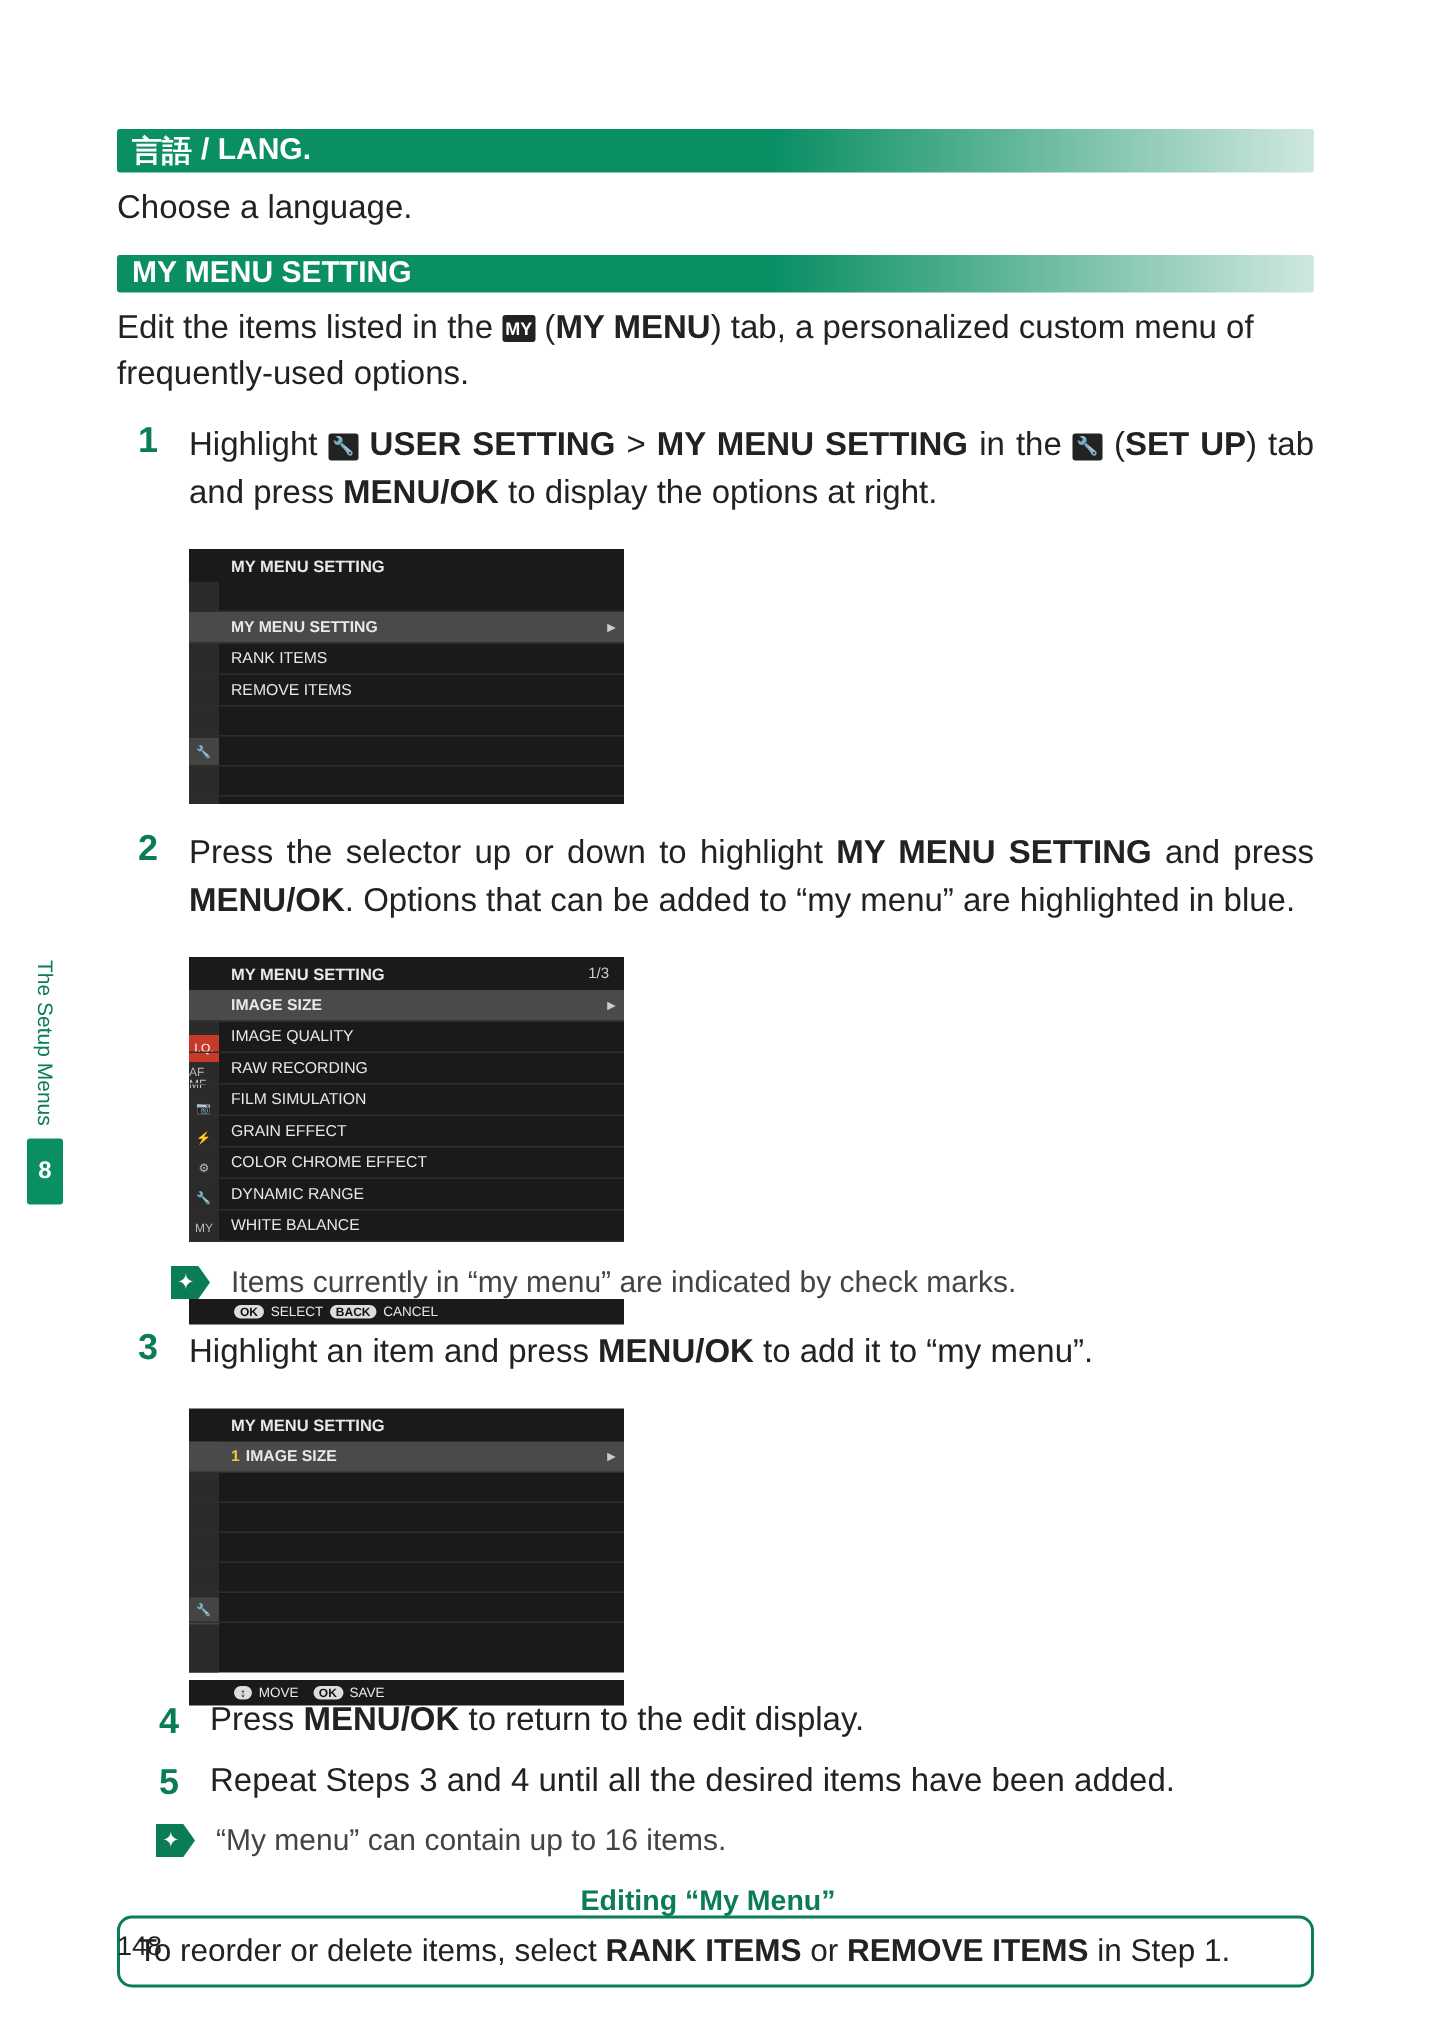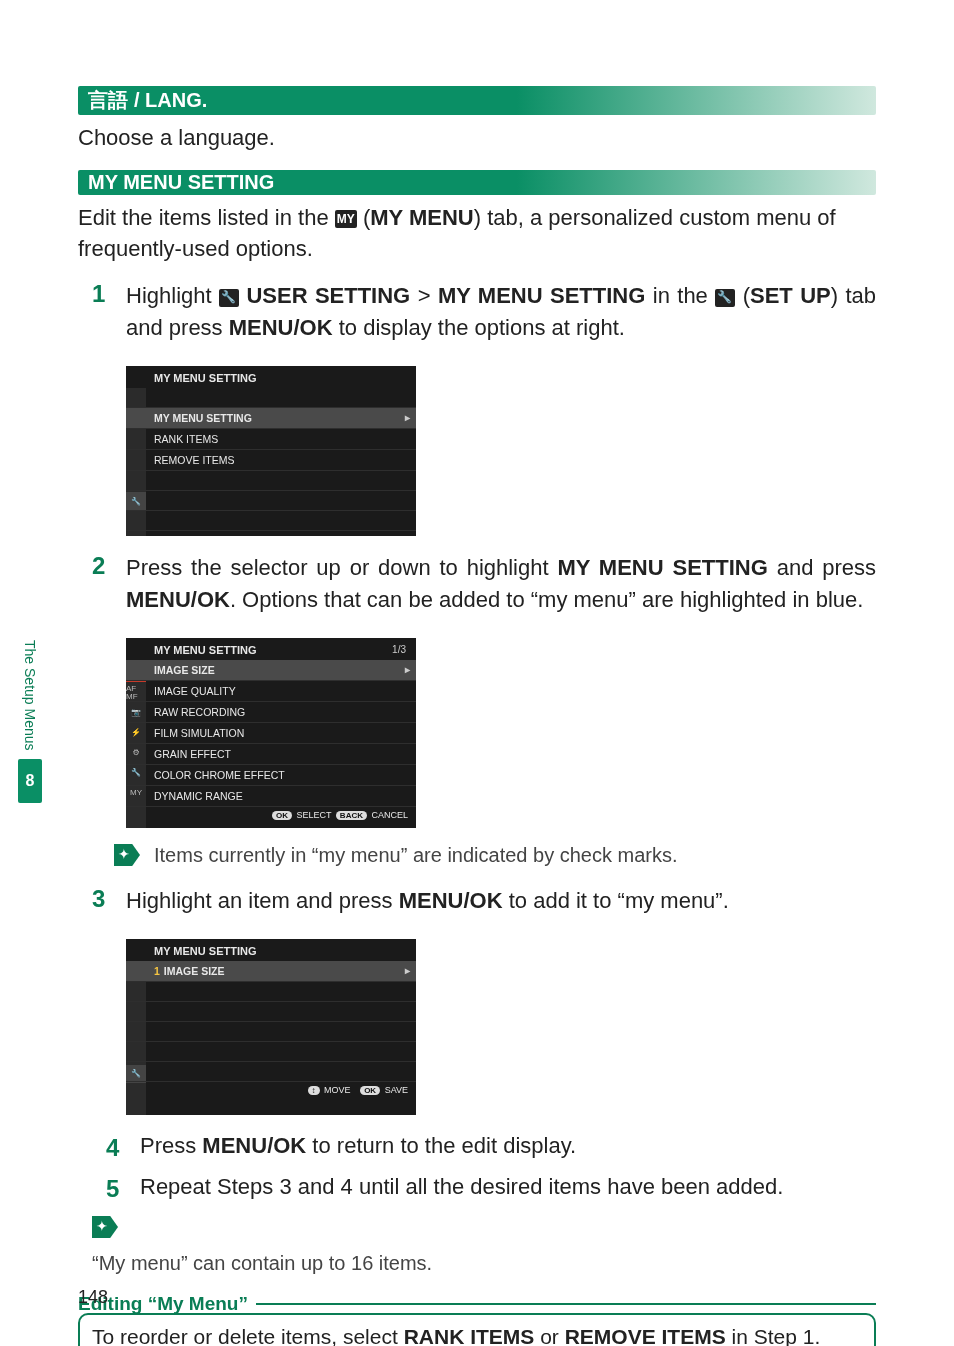--- a/index.html
+++ b/index.html
@@ -163,24 +163,24 @@
   .lcd-row.arrow::after {
     content: "▸";
     position: absolute;
     right: 6px;
     top: 4px;
     font-size: 10px;
     color: #ccc;
   }
   .lcd-row.empty { height: 20px; }
   .lcd-footer {
-    padding: 3px 8px 4px 28px;
+    padding: 3px 20px 4px 28px;
     font-size: 9px;
-    text-align: right;
     background: #1a1a1a;
+    margin-top: 38px;
   }
   .lcd-footer .btn-lbl {
     display: inline-block;
     background: #ddd;
     color: #111;
     border-radius: 6px;
     padding: 0 4px;
     font-size: 8px;
     font-weight: bold;
     margin: 0 2px;
@@ -188,20 +188,21 @@
   .lcd-page-ind {
     position: absolute;
     right: 10px;
     top: 6px;
     font-size: 10px;
     color: #ccc;
   }
   .lcd2-sidebar-icons {
     font-size: 8px;
     line-height: 1;
+    justify-content: flex-end;
   }
   .note-row {
     display: flex;
     align-items: flex-start;
     gap: 14px;
     margin: 10px 0 18px 36px;
     font-size: 20px;
     color: #444;
   }
   .note-icon {
@@ -234,20 +235,21 @@
     font-weight: bold;
     font-size: 19px;
     display: inline-block;
     position: relative;
     padding-right: 10px;
   }
   .editing-title-line {
     display: flex;
     align-items: center;
     gap: 0;
+    flex-direction: column;
   }
   .editing-title-rule {
     flex: 1;
     height: 2px;
     background: #0a7d55;
     margin-left: -2px;
   }
   .editing-body {
     border: 2px solid #0a7d55;
     border-top: 2px solid #0a7d55;
@@ -332,20 +334,21 @@
             <div class="sb-item">MY</div>
           </div>
           <div class="lcd-title">MY MENU SETTING</div>
           <div class="lcd-row highlight arrow">IMAGE SIZE</div>
           <div class="lcd-row">IMAGE QUALITY</div>
           <div class="lcd-row">RAW RECORDING</div>
           <div class="lcd-row">FILM SIMULATION</div>
           <div class="lcd-row">GRAIN EFFECT</div>
           <div class="lcd-row">COLOR CHROME EFFECT</div>
           <div class="lcd-row">DYNAMIC RANGE</div>
+          <div class="lcd-row">WHITE BALANCE</div>
           <div class="lcd-footer">
             <span class="btn-lbl">OK</span>
             <span>SELECT</span>
             <span class="btn-lbl">BACK</span>
             <span>CANCEL</span>
           </div>
         </div>
       </div>
     </div>
 
@@ -399,21 +402,21 @@
         <span>Press </span><b>MENU/OK</b><span> to return to the edit display.</span>
       </div>
     </div>
 
     <div class="step-simple">
       <div class="step-num">5</div>
       <div>Repeat Steps 3 and 4 until all the desired items have been added.</div>
     </div>
   </div>
 
-  <div class="note-row" style="margin-left:14px;flex-direction:column;">
+  <div class="note-row" style="margin-left:26px;">
     <div class="note-icon"></div>
     <div>“My menu” can contain up to 16 items.</div>
   </div>
 
   <div class="editing-box">
     <div class="editing-title-line">
       <span class="editing-title">Editing “My Menu”</span>
       <div class="editing-title-rule"></div>
     </div>
     <div class="editing-body">

